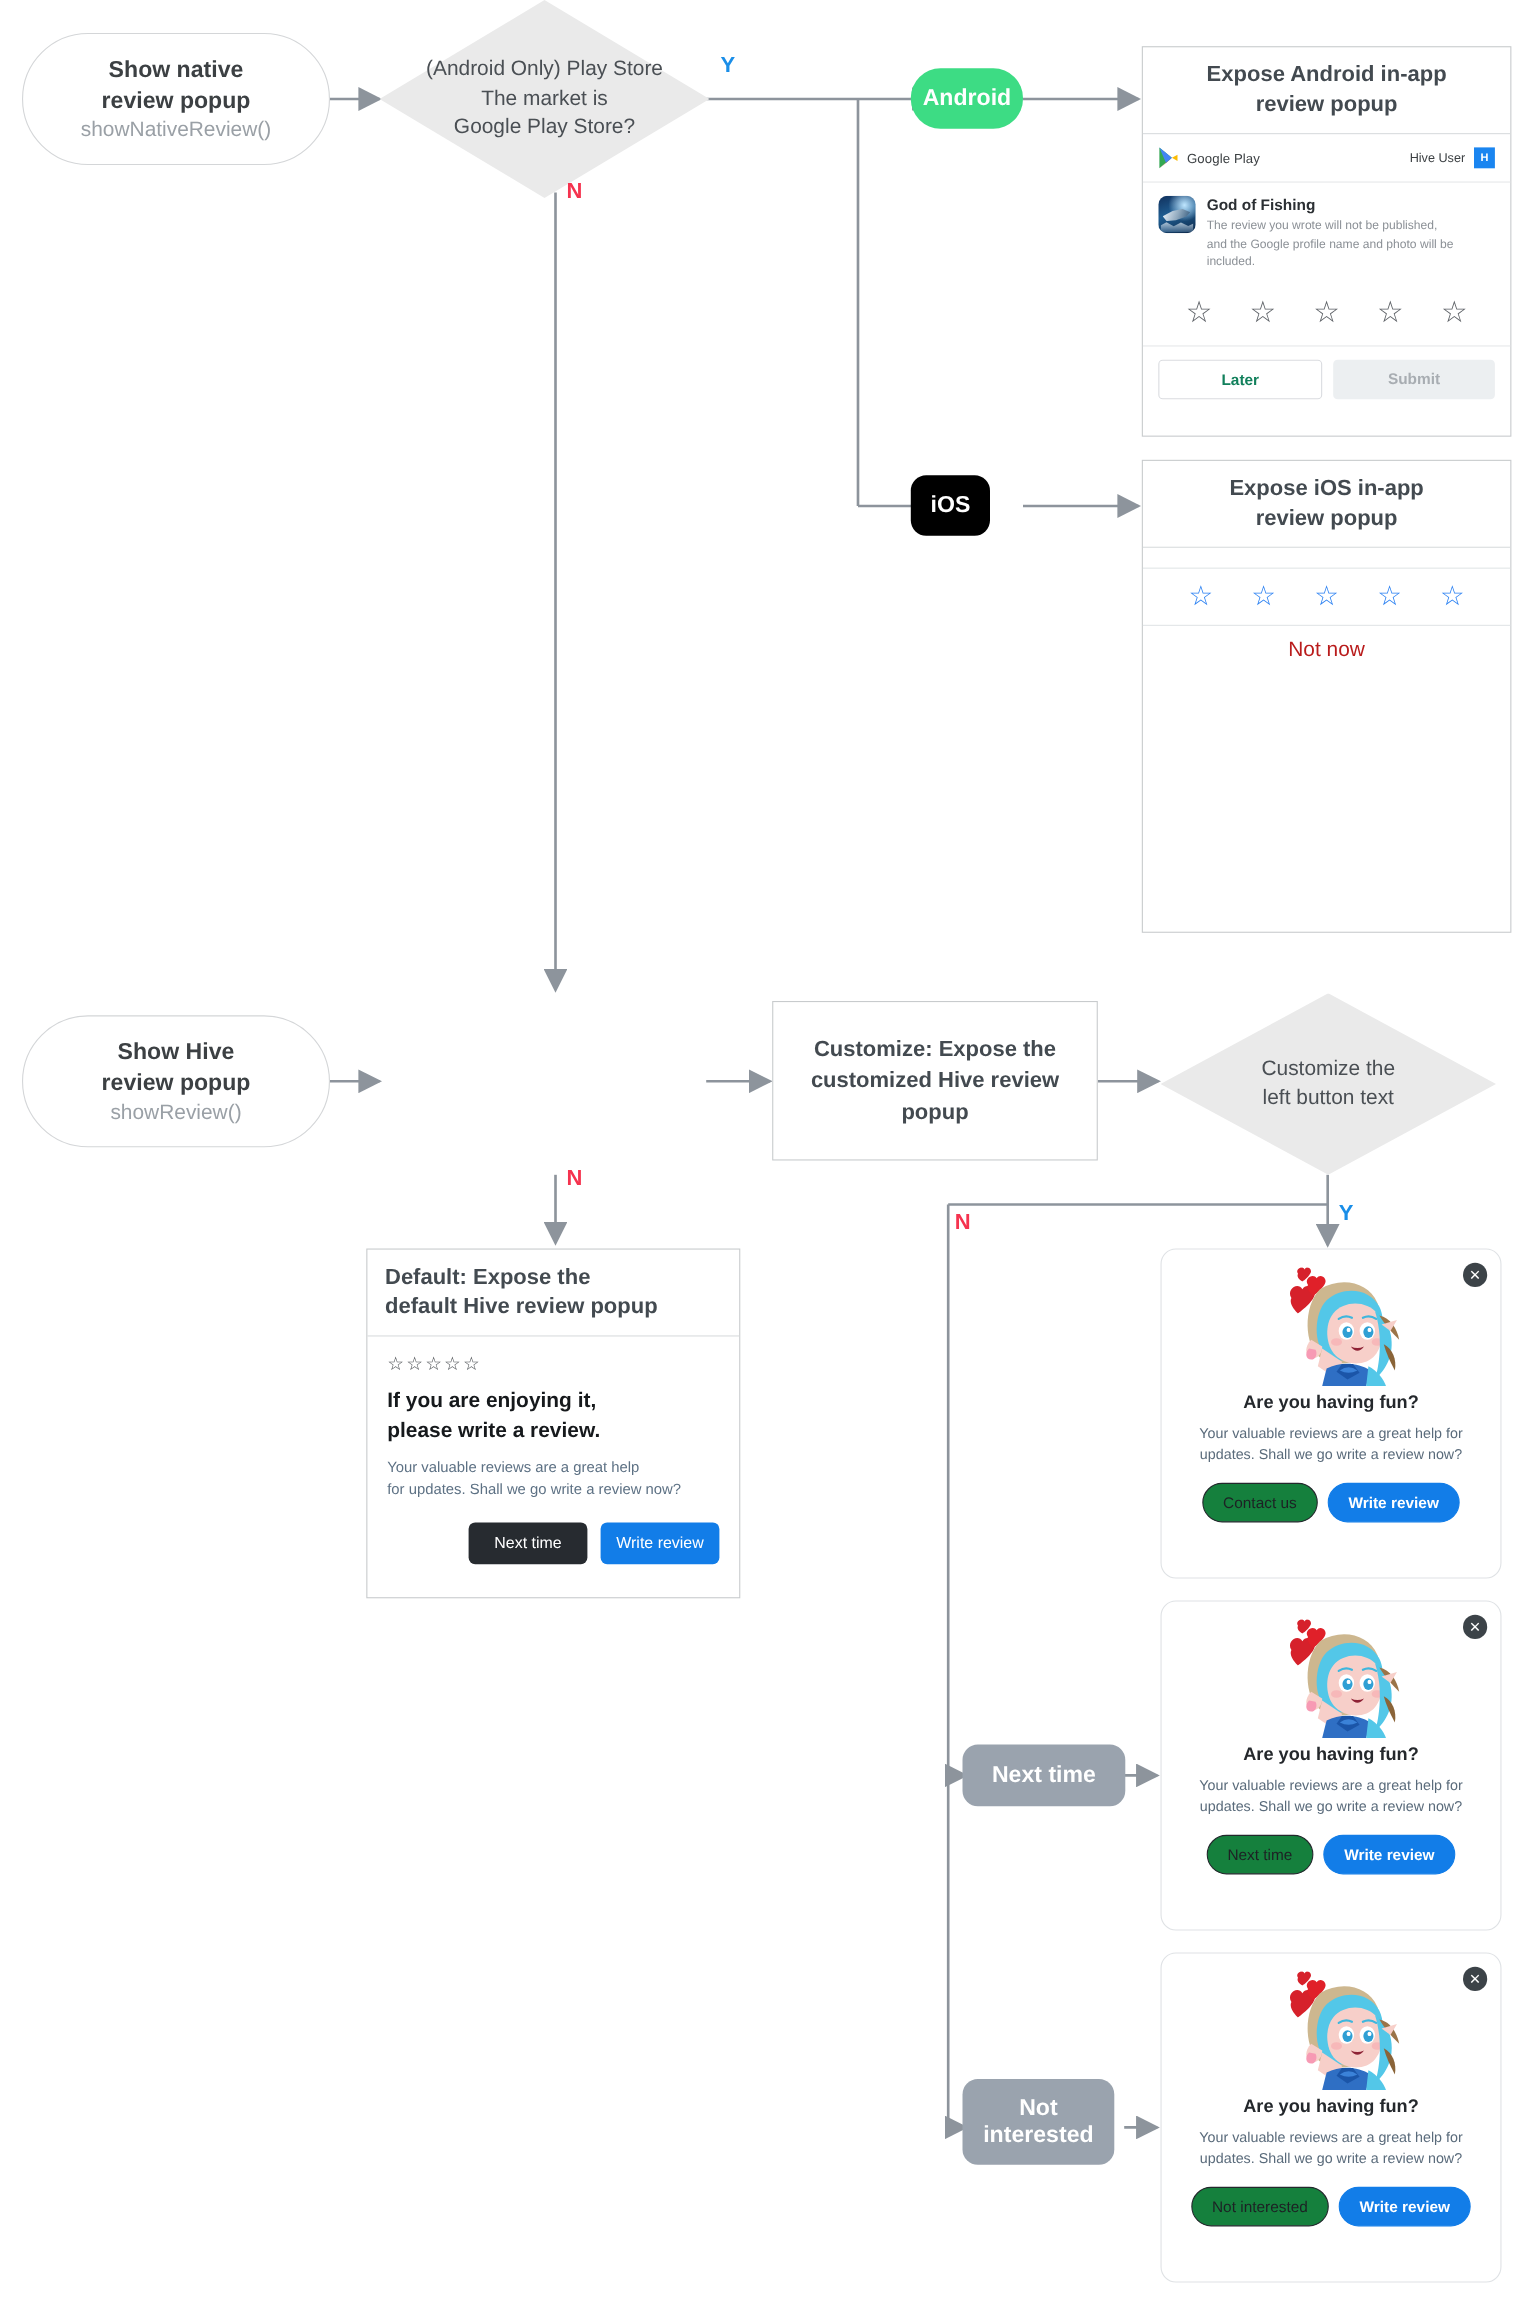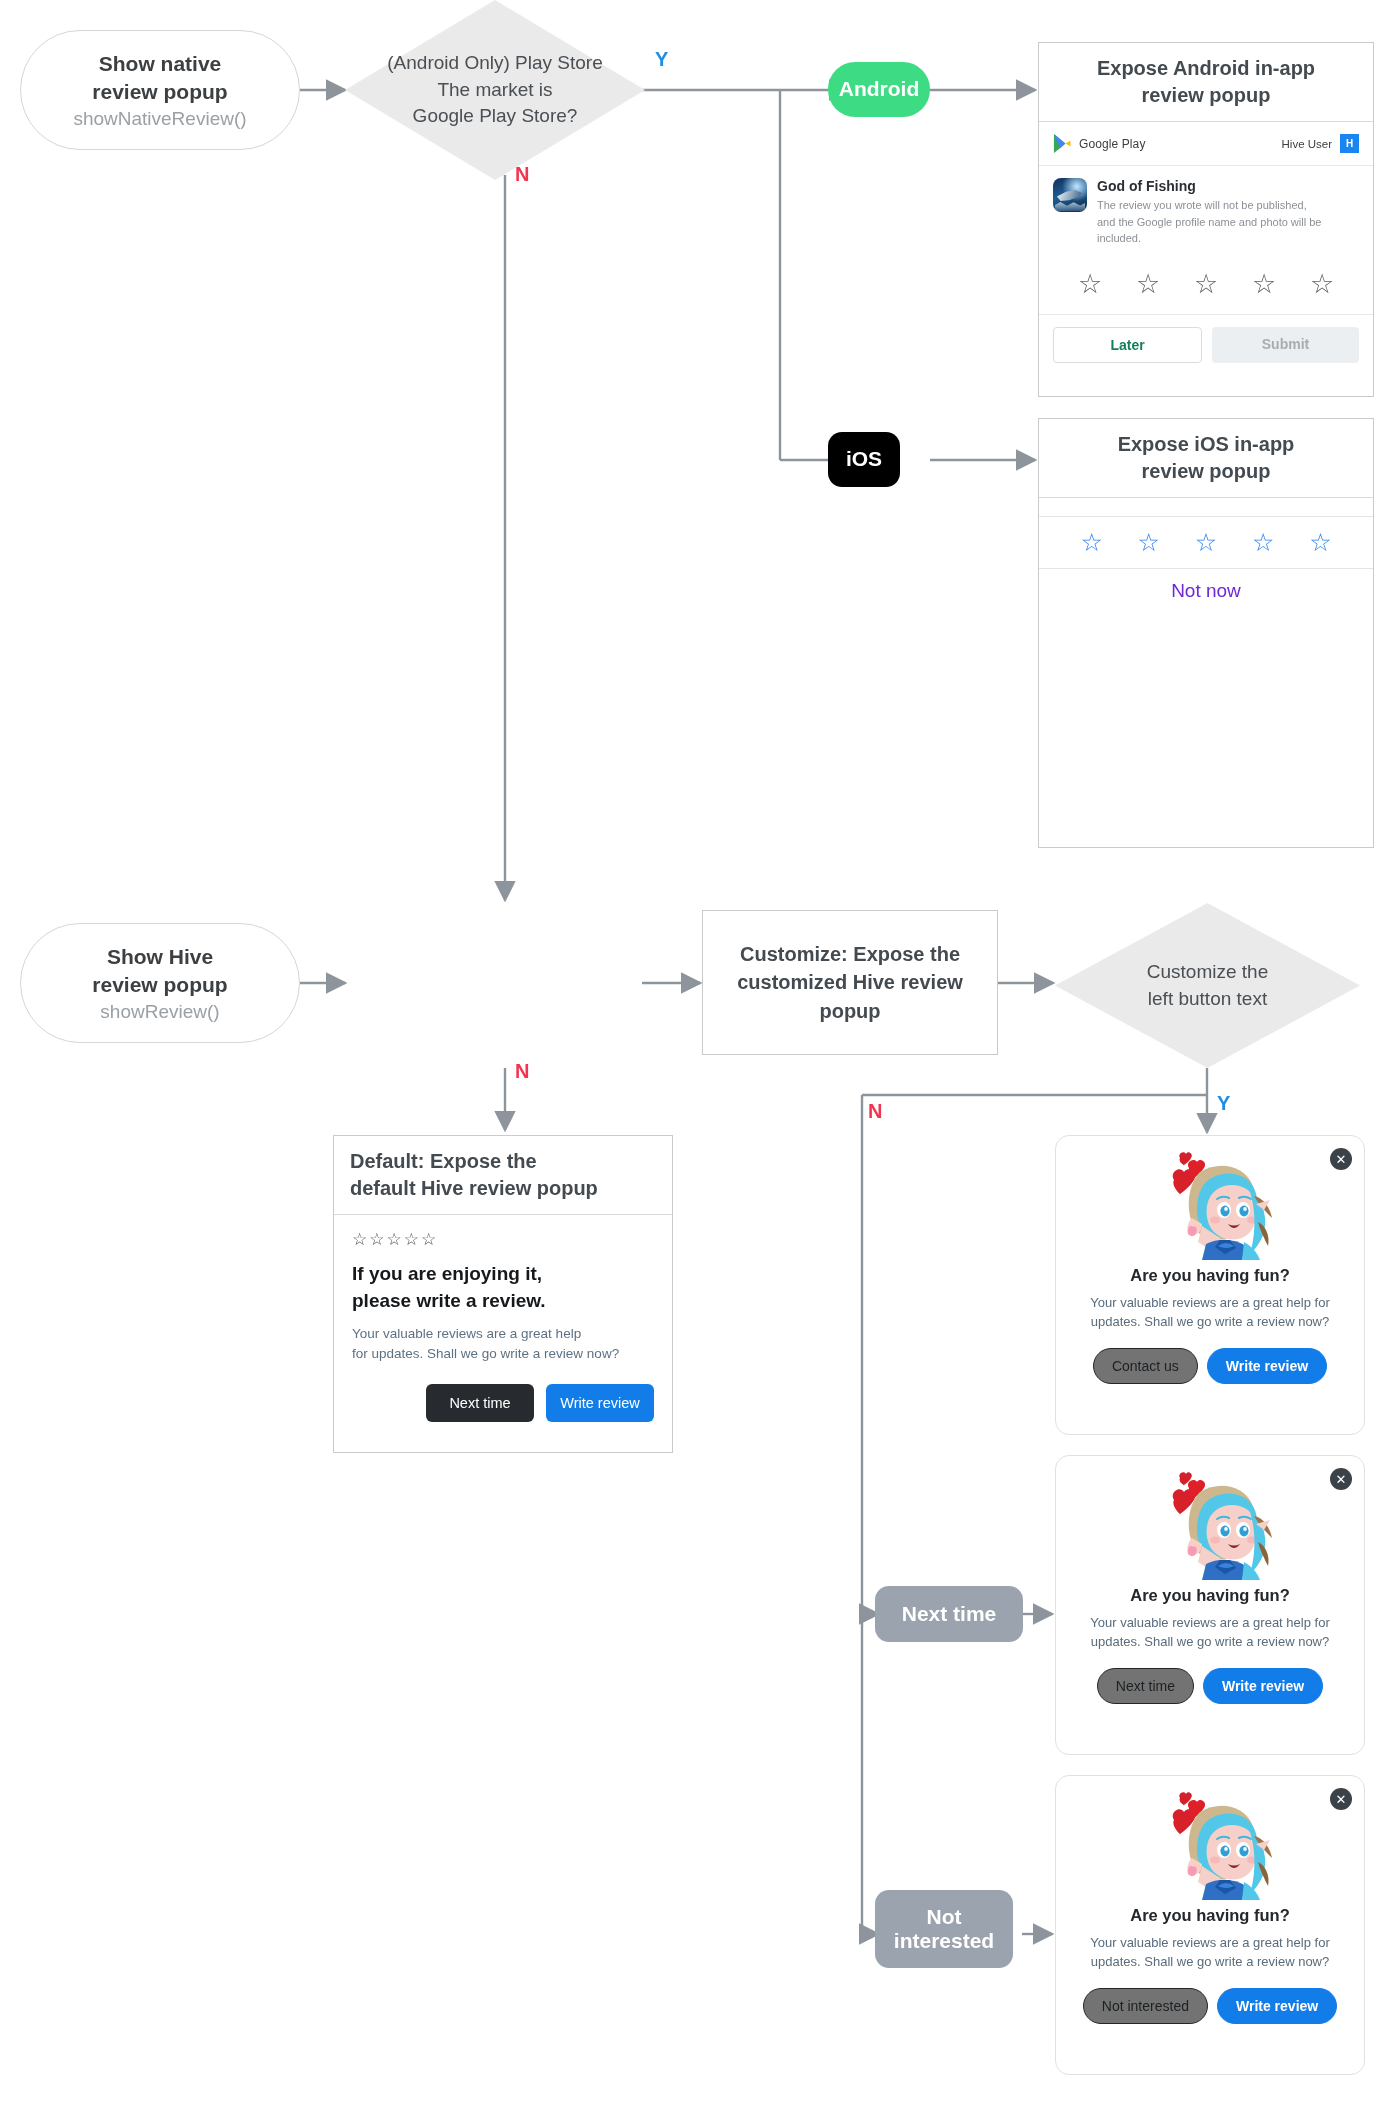--- a/index.html
+++ b/index.html
@@ -170,21 +170,21 @@
   }
   .ios-q { font-size: 19px; font-weight: bold; color: #1d2125; line-height: 1.4; margin-top: 14px; }
   .ios-sub { font-size: 14.5px; color: #2b3034; line-height: 1.35; margin-top: 7px; }
   .ios-stars {
     display: flex; justify-content: space-around; padding: 13px 24px;
     border-top: 1px solid #e2e5e7; margin-top: 18px;
   }
   .ios-stars .st { font-size: 25px; color: #2d82f2; line-height: 1; }
   .ios-notnow {
     border-top: 1px solid #e2e5e7; text-align: center;
-    padding: 11px 0 13px 0; font-size: 19px; color: #6d28d9;
+    padding: 11px 0 13px 0; font-size: 19px; color: #b91c1c;
   }
 
   
   .dh-body { padding: 14px 18px 18px 18px; }
   .dh-stars { font-size: 17px; color: #4d5155; letter-spacing: 2px; }
   .dh-title { font-size: 19px; font-weight: bold; color: #16191c; line-height: 1.42; margin-top: 11px; }
   .dh-desc { font-size: 13.5px; color: #5d7184; line-height: 1.5; margin-top: 9px; }
   .dh-actions { display: flex; gap: 12px; margin-top: 20px; justify-content: flex-end; }
   .dh-btn { padding: 11px 0; width: 108px; text-align: center; border-radius: 6px; font-size: 14.5px; }
   .dh-btn.dark { background: #272b30; color: #fff; }
@@ -204,21 +204,21 @@
     width: 22px; height: 22px; border-radius: 50%;
     background: #3c4348; color: #fff;
     display: flex; align-items: center; justify-content: center;
     font-size: 13px; line-height: 1;
   }
   .char { width: 132px; height: 108px; margin: 0 auto; position: relative; }
   .hive-title { font-size: 16.5px; font-weight: bold; color: #24282c; margin-top: 6px; }
   .hive-desc { font-size: 13px; color: #5a6b7b; line-height: 1.45; margin-top: 9px; }
   .hive-actions { display: flex; justify-content: center; gap: 9px; margin-top: 16px; }
   .hive-btn { border-radius: 999px; font-size: 14px; padding: 9px 18px; }
-  .hive-btn.outline { border: 1.5px solid #23282c; color: #1d2124; background: #737373; }
+  .hive-btn.outline { border: 1.5px solid #23282c; color: #1d2124; background: #15803d; }
   .hive-btn.primary { background: #127de8; color: #fff; font-weight: bold; border: 1.5px solid #127de8; }
 </style>
 </head>
 <body>
 
 <div class="canvas">
 
   <svg class="wires" viewBox="0 0 1400 2112">
     <defs>
       <marker id="ah" markerWidth="9" markerHeight="9" refX="8" refY="4.5" orient="auto">

